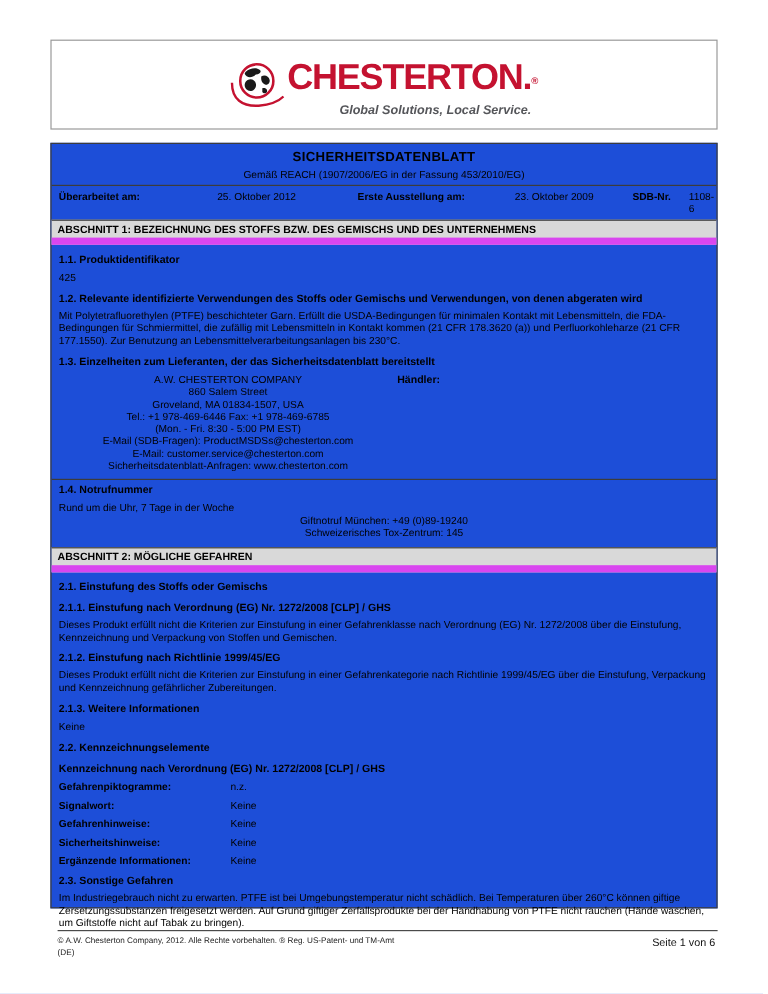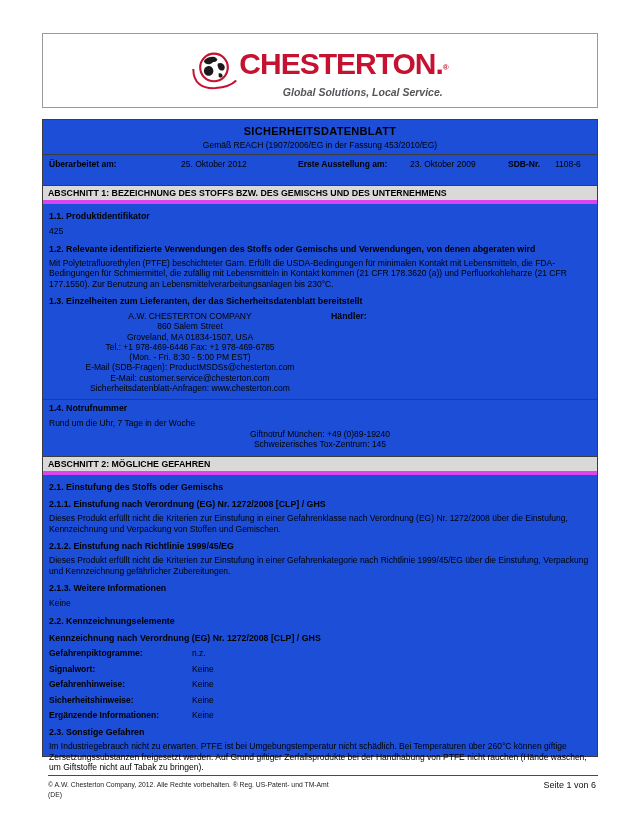--- a/index.html
+++ b/index.html
@@ -28,28 +28,28 @@
   .doc-box {
     position:absolute; left:42px; top:119px; width:556px; height:638px;
     border:1px solid #3c3c3c; background:#1d4ed8;
   }
   .title-block { text-align:center; padding:5px 0 4px; }
   .doc-title { font-size:11px; font-weight:bold; letter-spacing:0.3px; }
   .doc-subtitle { font-size:8.5px; margin-top:3px; }
 
   .dates-row {
     display:flex; align-items:flex-start; border-top:1px solid #3c3c3c;
-    padding:4px 0 16px 6px; font-size:8.5px;
+    padding:4px 0 4px 6px; font-size:8.5px;
   }
   .dates-row .lbl { font-weight:bold; }
-  .d-l1 { width:97px; } .d-v1 { width:117px;margin-left:35px; } .d-l2 { width:112px; }
+  .d-l1 { width:97px; } .d-v1 { width:117px;margin-left:35px; } .d-l2 { width:131px; }
   .d-v2 { width:98px; } .d-l3 { width:47px; } .d-v3 { flex:1; }
 
   .bar {
-    background:#d9d9d9; border-top:1px solid #3c3c3c; border-bottom:4px solid #d946ef;
+    background:#d9d9d9; border-top:1px solid #3c3c3c; border-bottom:6px solid #d946ef;
     font-size:8.8px; font-weight:bold; padding:2px 5px;
   }
 
   .content { padding:0 6px; }
   .sub-h { font-size:8.8px; font-weight:bold; margin-top:7px; }
   .body-line { font-size:8.5px; line-height:10.5px; margin-top:5px; }
   .para { font-size:8.5px; line-height:10.5px; margin-top:4px; }
 
   .cols { display:flex; margin-top:5px; }
   .col-left { width:282px; }

